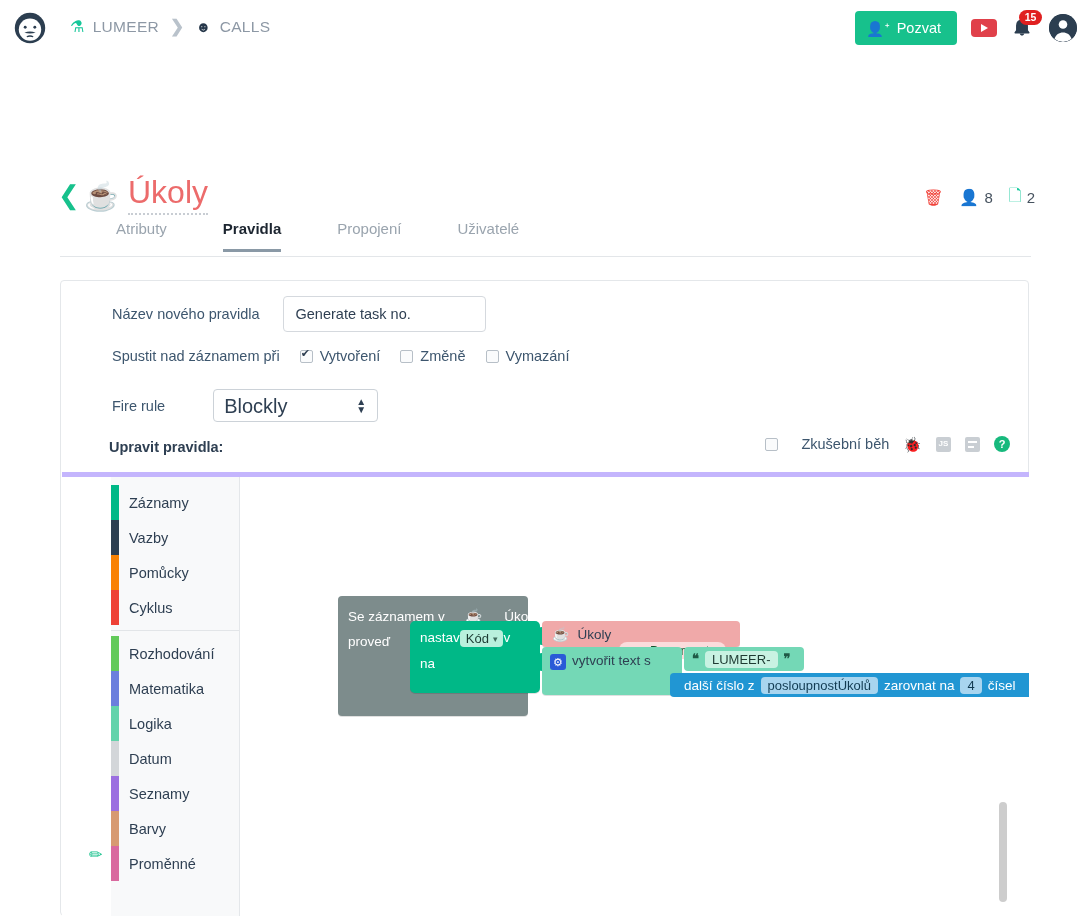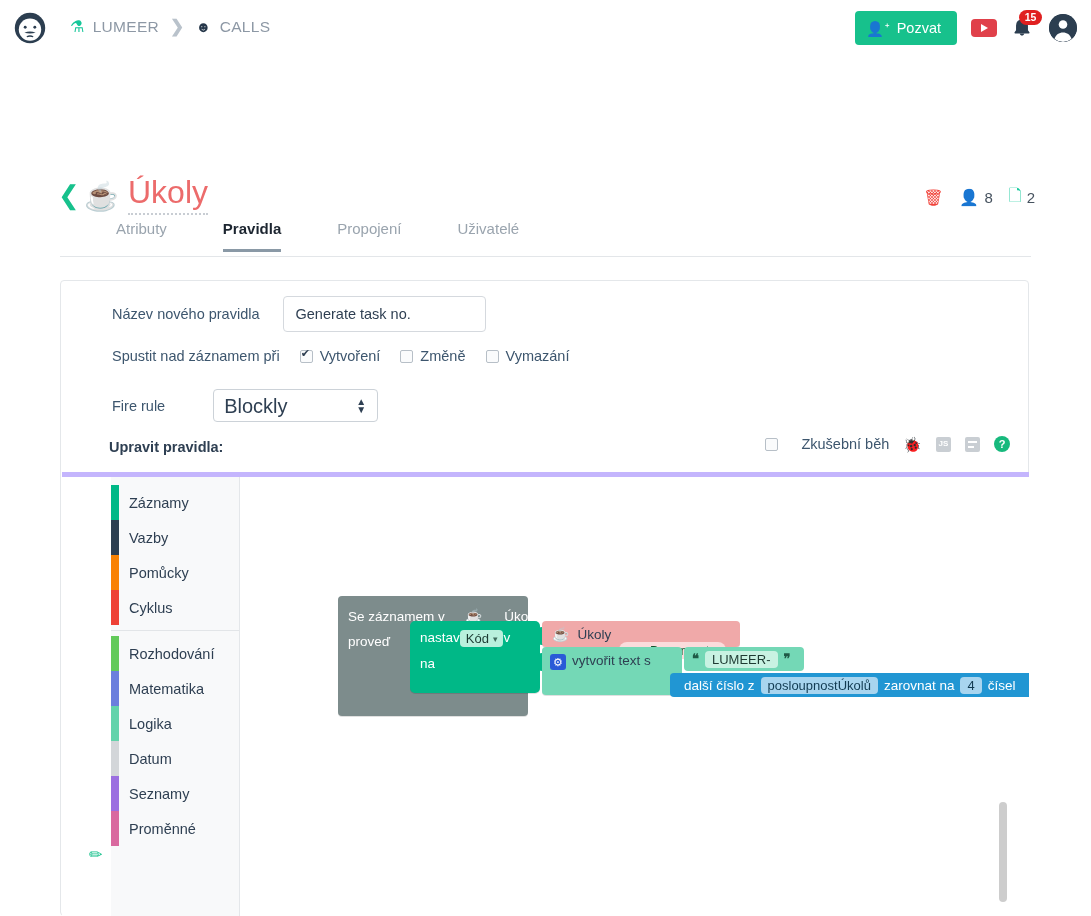--- a/index.html
+++ b/index.html
@@ -412,20 +412,24 @@
         </div>
         <div class="tb-item">
           <span class="tb-swatch" style="background:#d3d6d9"></span>
           <span>Datum</span>
         </div>
         <div class="tb-item">
           <span class="tb-swatch" style="background:#9b6fe0"></span>
           <span>Seznamy</span>
         </div>
         <div class="tb-item">
+          <span class="tb-swatch" style="background:#d79a71"></span>
+          <span>Barvy</span>
+        </div>
+        <div class="tb-item">
           <span class="tb-swatch" style="background:#d9699f"></span>
           <span>Proměnné</span>
         </div>
       </div>
 
       <div class="workspace">
 
         <div class="blk blk-outer">
           <div class="ln1">
             <span>Se záznamem v</span>

